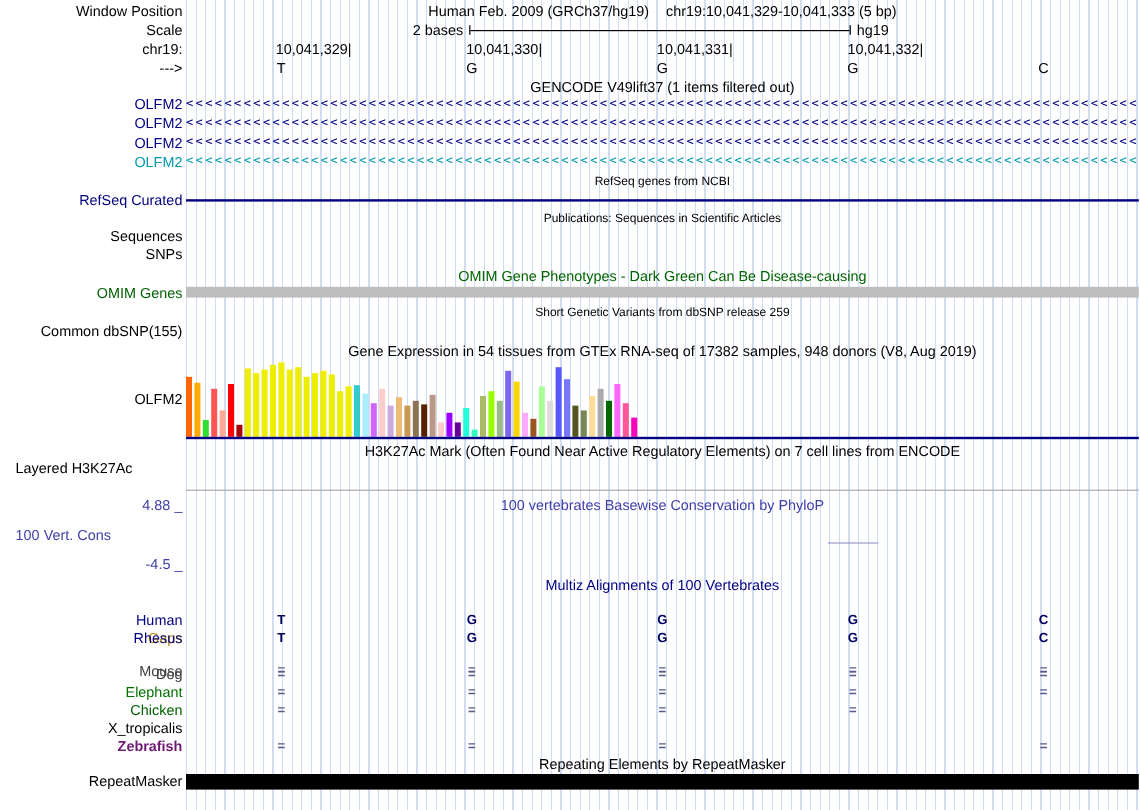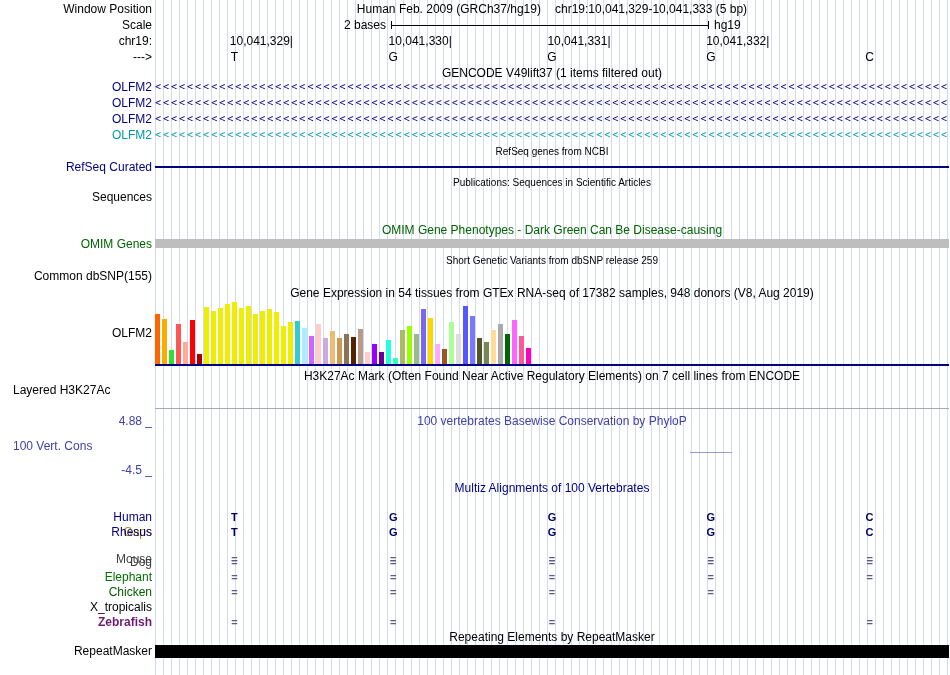--- a/index.html
+++ b/index.html
@@ -99,20 +99,23 @@
   <div class="row" style="top:159px">
     <span class="lab navy">RefSeq Curated</span>
     <div class="hline" style="top:7px;height:2px;background:#000080"></div>
   </div>
 
   <div class="row small" style="top:176px">
     <div class="title">Publications: Sequences in Scientific Articles</div>
   </div>
   <div class="row" style="top:189px">
     <span class="lab">Sequences</span>
+  </div>
+  <div class="row" style="top:204px">
+    <span class="lab">SNPs</span>
   </div>
 
   <div class="row" style="top:222px">
     <div class="title green">OMIM Gene Phenotypes - Dark Green Can Be Disease-causing</div>
   </div>
   <div class="row" style="top:236px">
     <span class="lab green">OMIM Genes</span>
     <div class="hline" style="top:3px;height:9px;background:#BEBEBE"></div>
   </div>
 

